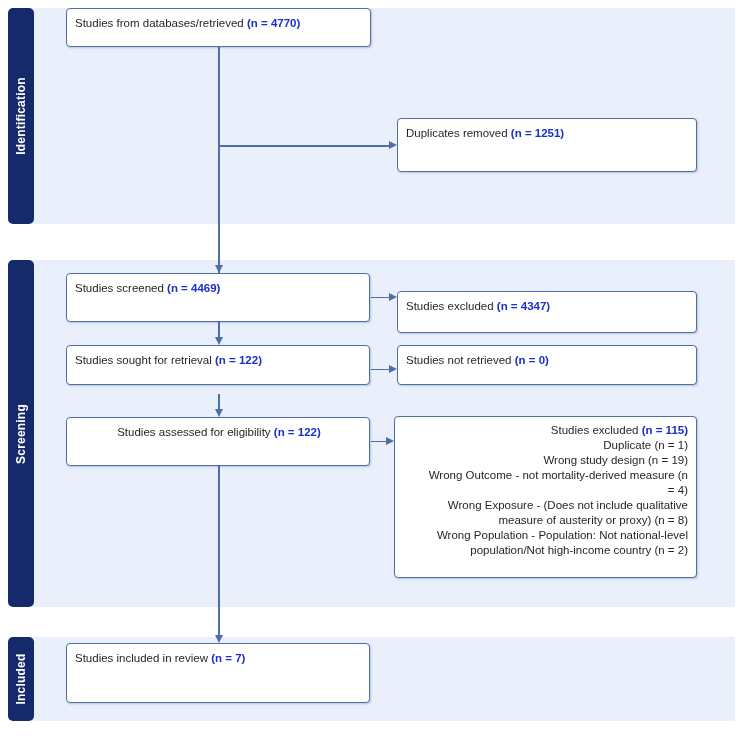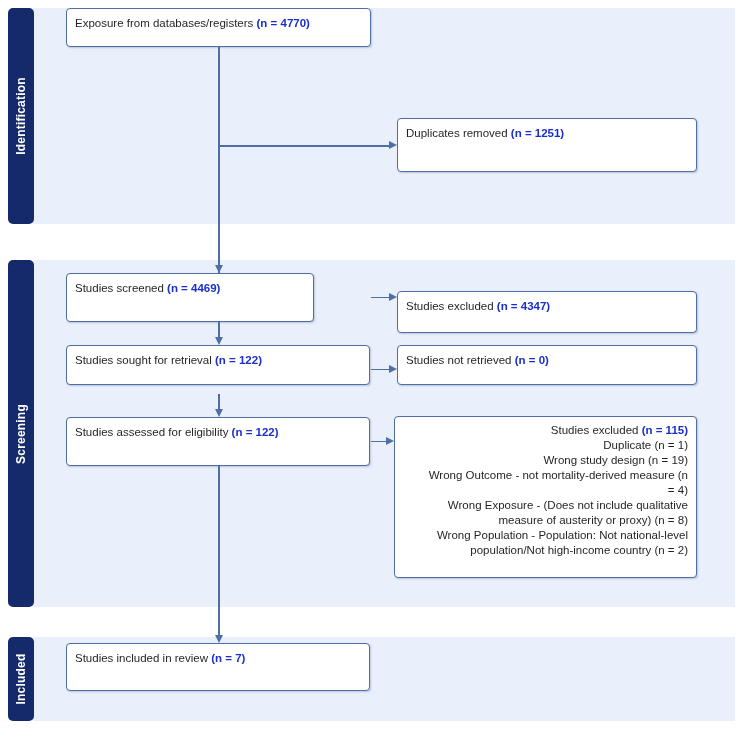--- a/index.html
+++ b/index.html
@@ -77,27 +77,27 @@
   }
   .sub {
     display: block;
     text-indent: 18px;
     color: #231f20;
   }
 
   
   .box-databases   { left: 66px;  top: 8px;   width: 305px; height: 39px; }
   .box-duplicates  { left: 397px; top: 118px; width: 300px; height: 54px; padding-left: 48px; }
-  .box-screened    { left: 66px;  top: 273px; width: 248px; height: 49px; }
+  .box-screened    { left: 66px;  top: 273px; width: 304px; height: 49px; }
   .box-excl4347    { left: 397px; top: 273px; width: 300px; height: 42px; margin-top: 18px; }
   .box-sought      { left: 66px;  top: 345px; width: 304px; height: 40px; }
   .box-notretr     { left: 397px; top: 345px; width: 300px; height: 40px; }
-  .box-eligibility { left: 66px;  top: 417px; width: 304px; height: 49px; }
+  .box-eligibility { left: 66px;  top: 417px; width: 304px; height: 49px; text-align: center; }
   .box-excl115     { left: 394px; top: 416px; width: 303px; height: 162px; }
-  .box-included    { left: 66px;  top: 643px; width: 304px; height: 48px; padding-left: 21px; }
+  .box-included    { left: 66px;  top: 643px; width: 304px; height: 60px; padding-left: 21px; }
 
   .box-excl115 .txt { line-height: 15px; top: 6px; left: 9px; right: 8px; text-align: right; }
 
   
   .conn {
     position: absolute;
     background: #4f6ea3;
   }
   .vline { width: 1.6px; }
   .hline { height: 1.6px; }
@@ -174,21 +174,21 @@
   <div class="conn hline c-ex1-h"></div>
   <div class="arrowhead arrow-right c-ex1-head"></div>
 
   <div class="conn hline c-ex2-h"></div>
   <div class="arrowhead arrow-right c-ex2-head"></div>
 
   <div class="conn hline c-ex3-h"></div>
   <div class="arrowhead arrow-right c-ex3-head"></div>
 
   <div class="nodebox box-databases">
-    <div class="txt"><span>Exposure from databases/registers </span><b>(n = 4770)</b></div>
+    <div class="txt"><span>Studies from databases/retrieved </span><b>(n = 4770)</b></div>
   </div>
 
   <div class="nodebox box-duplicates">
     <div class="txt"><span>Duplicates removed </span><b>(n = 1251)</b></div>
   </div>
 
   <div class="nodebox box-screened">
     <div class="txt"><span>Studies screened </span><b>(n = 4469)</b></div>
   </div>
 

